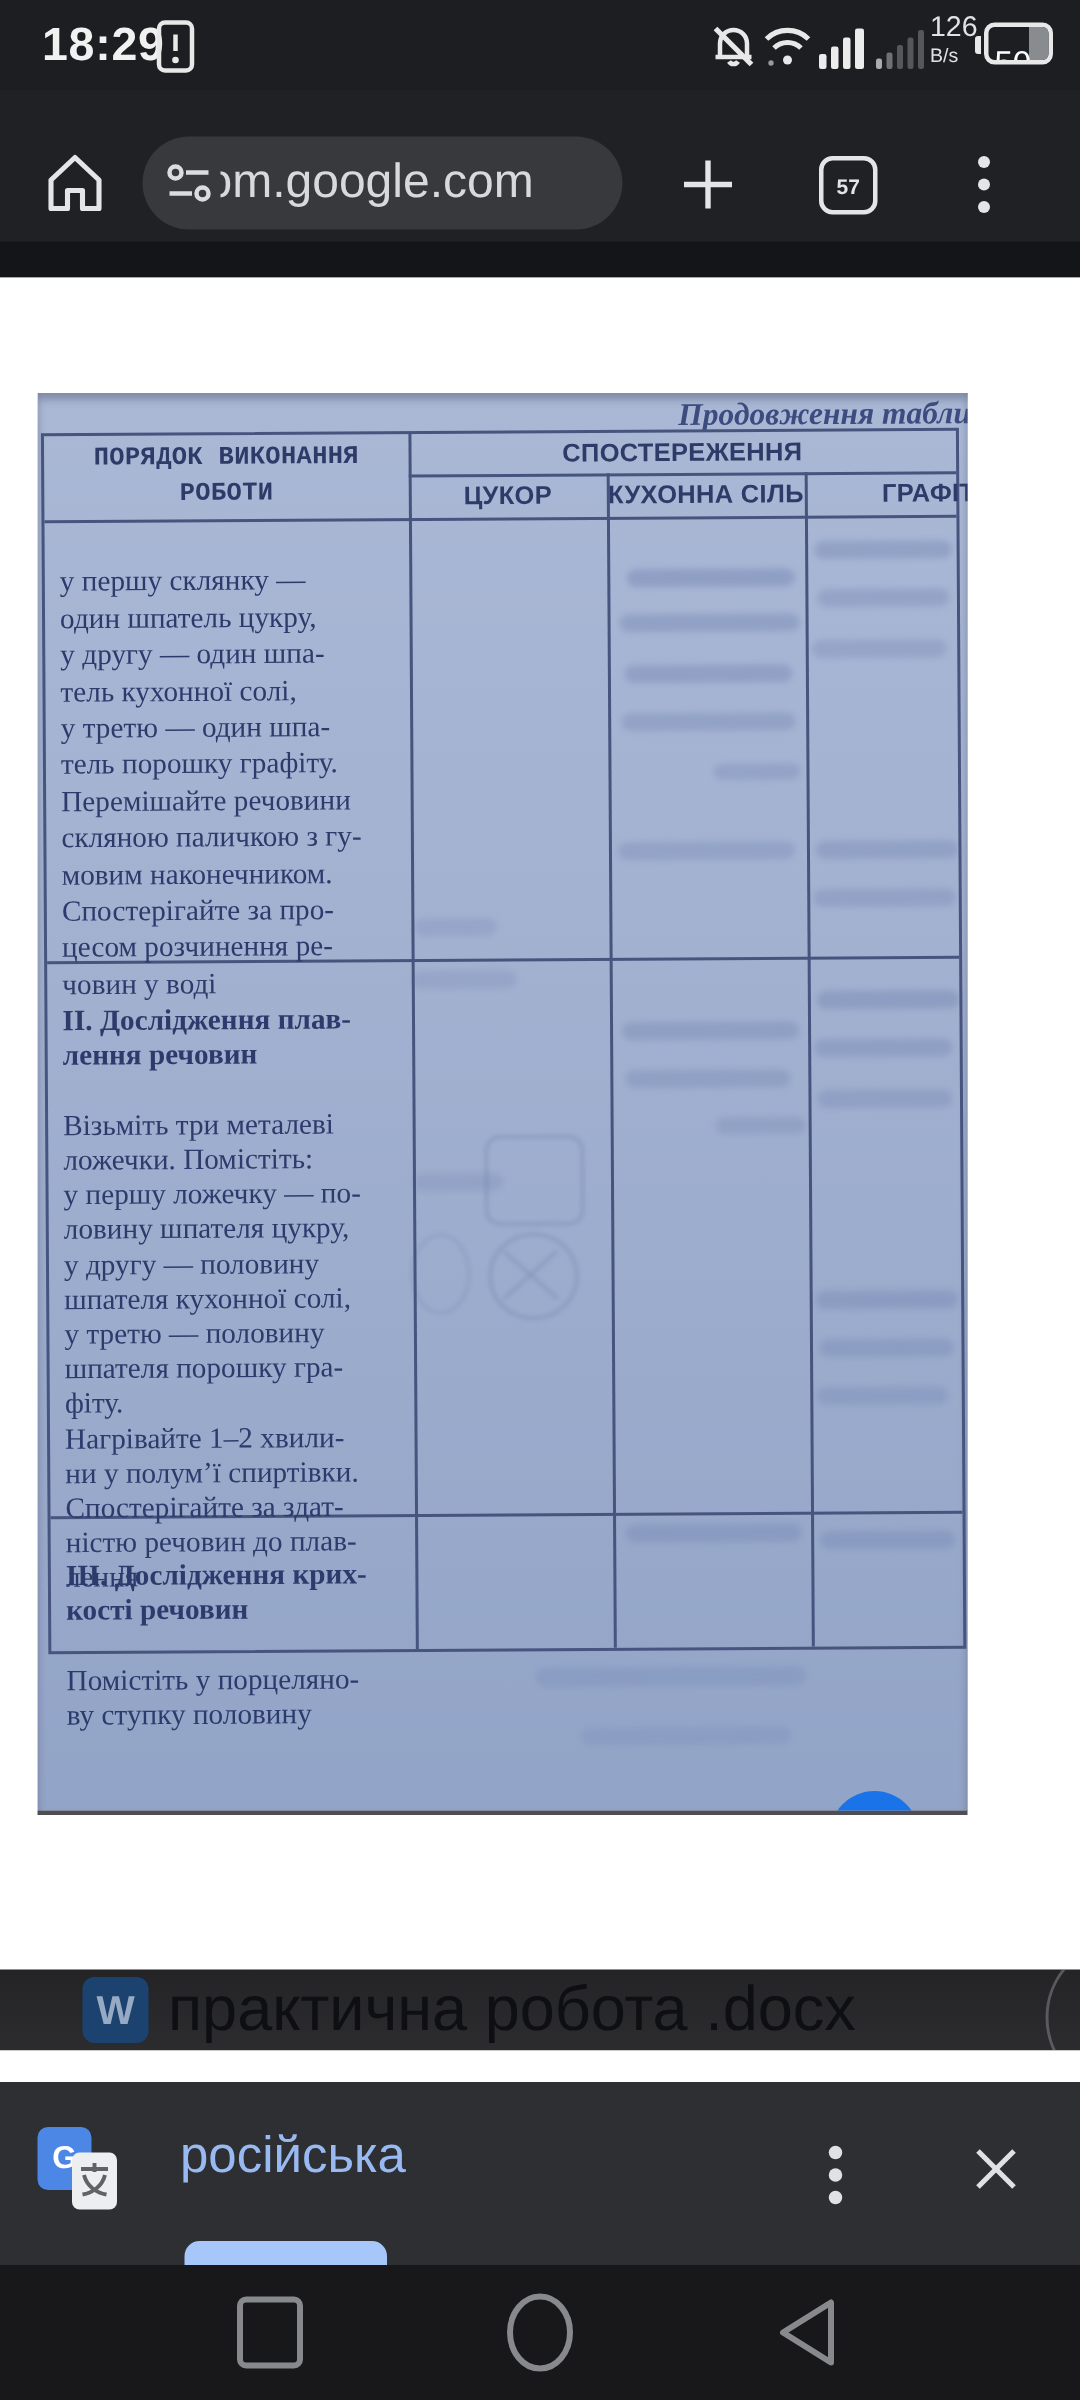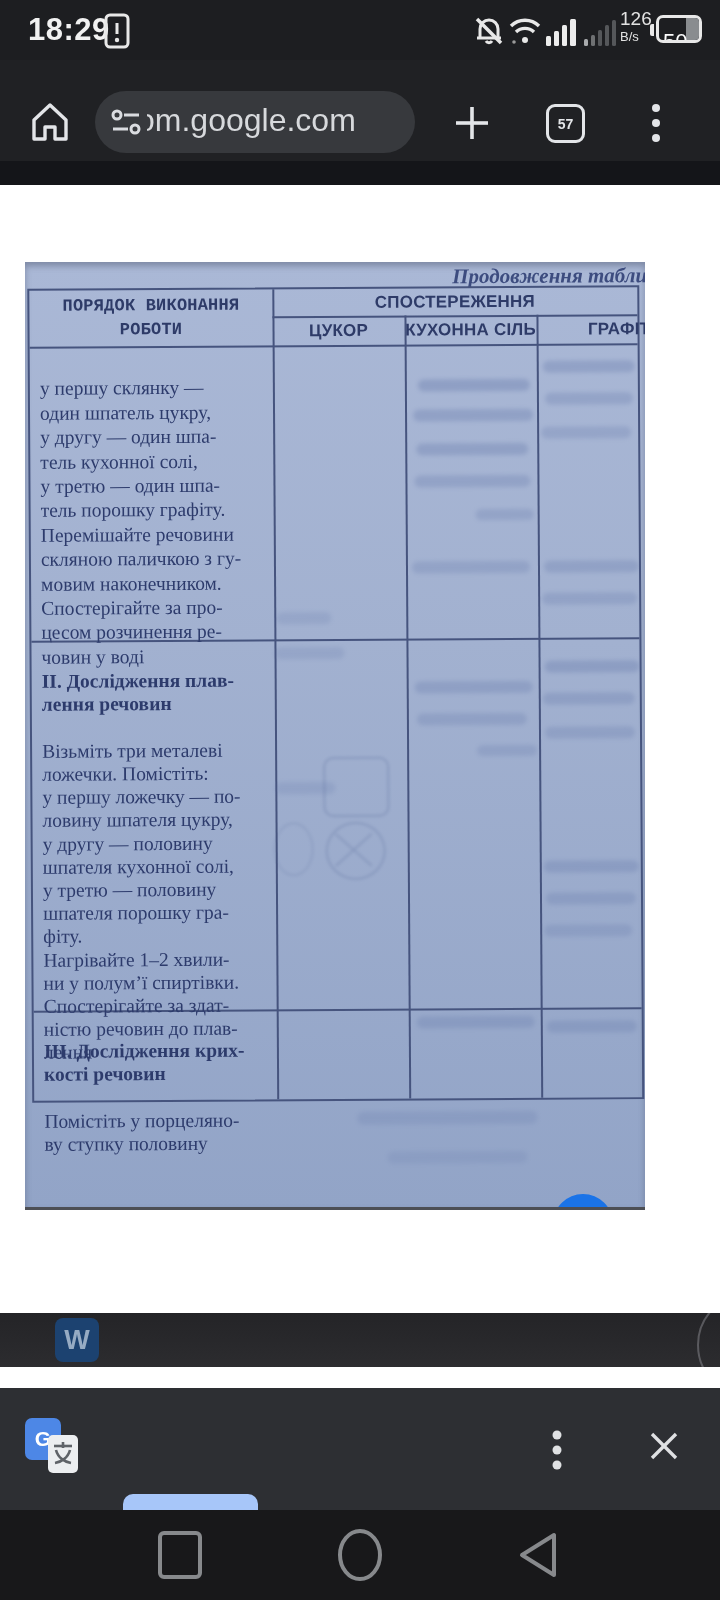--- a/index.html
+++ b/index.html
@@ -269,37 +269,39 @@
           </div>
       </div>
       <div class="fab"></div>
     </div>
   </div>
 
   <div class="abs file-bar">
     <div class="abs w-icon">
       <span>W</span>
     </div>
+    <div class="abs file-title">практична робота .docx</div>
     <div class="abs fab-dim-arc"></div>
   </div>
 
   <div class="abs white-gap"></div>
 
   <div class="abs translate-bar">
     <div class="abs" style="left:25px;top:30px;width:56px;height:56px">
       <div class="abs" style="left:0;top:0;width:36px;height:42px;border-radius:7px;background:#4d87e6;
                   display:flex;align-items:center;justify-content:center;color:#fff;font-size:21px;font-weight:700;">G</div>
       <div class="abs" style="left:23px;top:17px;width:30px;height:38px;border-radius:5px;background:#eceef0;"></div>
       <svg class="abs" style="left:26px;top:22px" width="24" height="28" viewBox="0 0 24 28">
         <line x1="3" y1="6" x2="21" y2="6" stroke="#5f6368" stroke-width="2.6"></line>
         <line x1="12" y1="2" x2="12" y2="8" stroke="#5f6368" stroke-width="2.6"></line>
         <path d="M5 10 C7 18 14 22 20 23" fill="none" stroke="#5f6368" stroke-width="2.6"></path>
         <path d="M19 10 C17 18 10 22 4 23" fill="none" stroke="#5f6368" stroke-width="2.6"></path>
       </svg>
     </div>
+    <div class="abs tr-tab tr-src">російська</div>
     <div class="abs tr-underline"></div>
     <svg class="abs" style="left:548px;top:40px" width="18" height="44" viewBox="0 0 18 44">
       <circle cx="9" cy="7" r="4.5" fill="#dfe1e3"></circle>
       <circle cx="9" cy="22" r="4.5" fill="#dfe1e3"></circle>
       <circle cx="9" cy="37" r="4.5" fill="#dfe1e3"></circle>
     </svg>
     <svg class="abs" style="left:648px;top:42px" width="32" height="32" viewBox="0 0 32 32">
       <line x1="4" y1="4" x2="28" y2="28" stroke="#dfe1e3" stroke-width="3.4"></line>
       <line x1="28" y1="4" x2="4" y2="28" stroke="#dfe1e3" stroke-width="3.4"></line>
     </svg>

